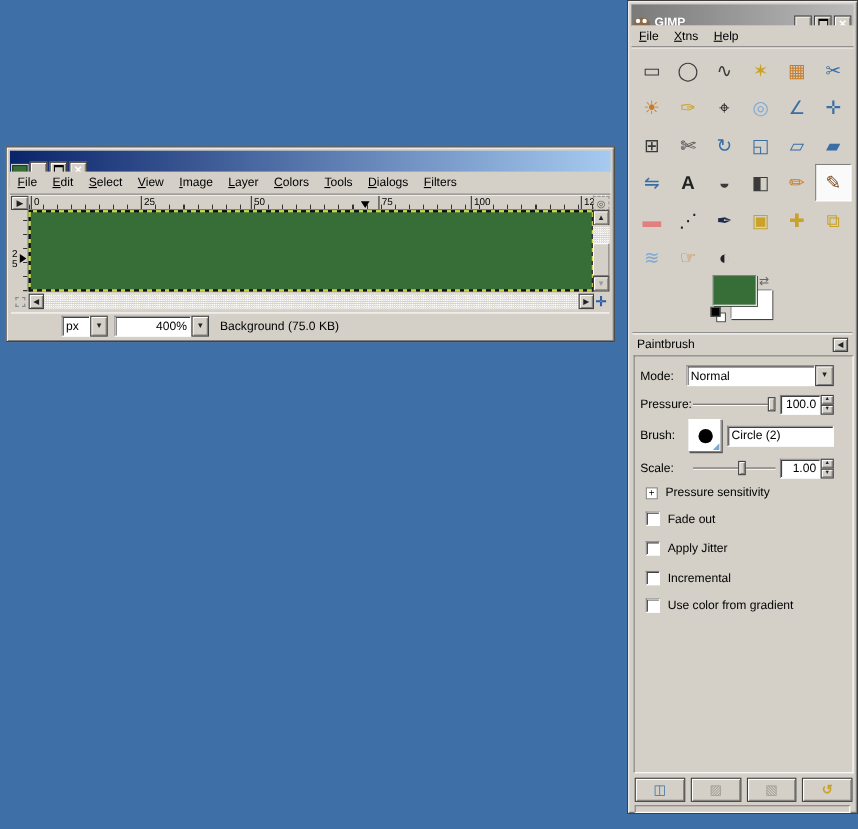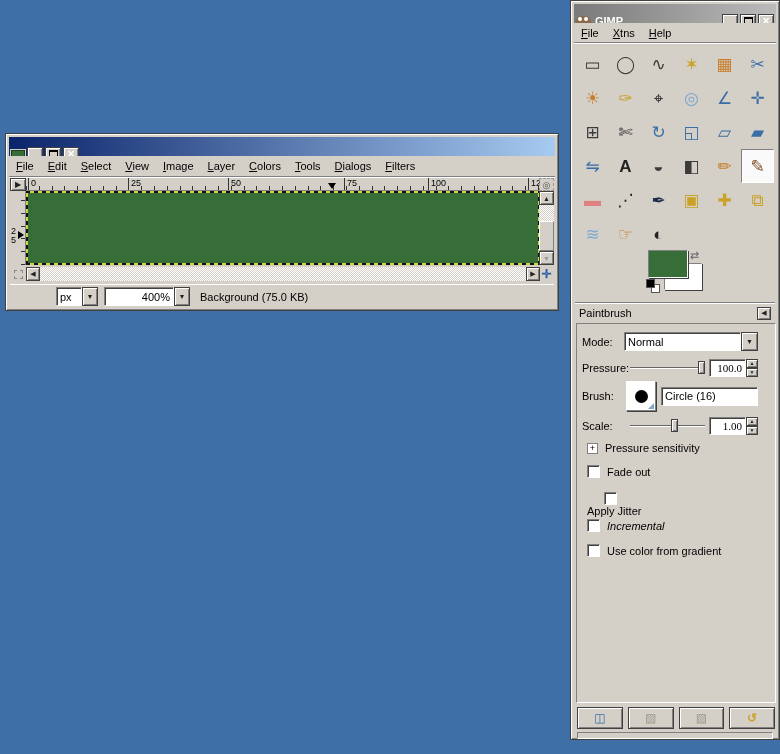--- a/index.html
+++ b/index.html
@@ -106,39 +106,39 @@
   .row { position:absolute; left:5px; right:17px; display:flex; align-items:center; }
   .lbl { flex:none; }
   .r-mode { top:8px; height:19px; } .r-mode .lbl { width:42px; }
   .r-opacity { top:34px; height:19px; } .r-opacity .lbl, .r-scale .lbl { width:48px; }
   .r-brush { top:56px; height:32px; } .r-brush .lbl { width:44px; }
   .r-scale { top:92px; height:19px; }
   .slider { position:relative; flex:1; height:15px; margin-right:4px; }
   .slider .track { position:absolute; left:0; right:0; top:7px; height:1px; background:#666; box-shadow:0 1px 0 #fff; }
   .slider .thumb { position:absolute; top:1px; width:7px; height:13px; background:#D4D0C8; border:1px solid #404040;
                    box-shadow: inset 1px 1px 0 #fff, inset -1px -1px 0 #808080; }
-  .spin { display:flex; align-items:stretch; height:18px; flex:none;font-family:Liberation Serif, serif; }
+  .spin { display:flex; align-items:stretch; height:18px; flex:none; }
   .spin .entry { width:37px; display:flex; align-items:center; justify-content:flex-end; }
   .spinbtns { display:flex; flex-direction:column; width:12px; }
   .spinbtns .arrowbtn { flex:1; font-size:5px; }
   .combo-opt { flex:1; display:flex; align-items:stretch; height:19px; }
   .combo-opt .entry { flex:1; display:flex; align-items:center; }
   .combo-opt .dropbtn { width:17px; font-size:7px; }
   .brushbtn { width:30px; height:30px; background:#fff; border:1px solid #808080; border-top-color:#fff; border-left-color:#fff;
               box-shadow:1px 1px 0 #404040; position:relative; display:flex; align-items:center; justify-content:center; margin-right:5px; flex:none; }
   .brushbtn .dot { width:13px; height:13px; background:#000; border-radius:50%; }
   .brushbtn .cornertri { position:absolute; right:1px; bottom:1px; width:0; height:0; border-left:6px solid transparent; border-bottom:6px solid #7FA8D0; }
   .brush-entry { flex:1; height:19px; display:flex; align-items:center; }
 
   .expander { position:absolute; left:10px; top:118px; display:flex; align-items:center; }
   .expbox { width:11px; height:11px; background:#fff; border:1px solid #808080; font-size:9px; line-height:9px; text-align:center; margin-right:7px; }
   .checkrow { position:absolute; left:10px; display:flex; align-items:center; }
   .checkbox { width:13px; height:13px; background:#fff; border:1px solid #808080; border-right-color:#fff; border-bottom-color:#fff;
               box-shadow: inset 1px 1px 0 #404040; margin-right:7px; flex:none; }
-  .ck-0 { top:141px; } .ck-1 { top:168px;flex-direction:column; } .ck-2 { top:195px;font-style:italic; } .ck-3 { top:220px; }
+  .ck-0 { top:141px; } .ck-1 { top:168px; } .ck-2 { top:195px; } .ck-3 { top:220px; }
 
   .optbuttons { position:absolute; left:6px; top:706px; width:198px; display:flex; gap:5px; }
   .optbtn { flex:1; height:22px; background:#D4D0C8; border:1px solid #404040; box-shadow: inset 1px 1px 0 #fff, inset -1px -1px 0 #808080;
             display:flex; align-items:center; justify-content:center; font-size:12px; }
   .statusstrip { position:absolute; left:6px; right:6px; top:731px; height:7px; }
 </style>
 </head>
 <body>
 
 <div class="win" id="imgwin">
@@ -388,21 +388,21 @@
             <div class="arrowbtn">▼</div>
           </div>
       </div>
     </div>
     <div class="row r-brush">
       <span class="lbl">Brush:</span>
       <div class="brushbtn">
         <div class="dot"></div>
         <div class="cornertri"></div>
       </div>
-      <div class="entry brush-entry">Circle (16)</div>
+      <div class="entry brush-entry">Circle (2)</div>
     </div>
     <div class="row r-scale">
       <span class="lbl">Scale:</span>
       <div class="slider">
         <div class="track"></div>
         <div class="thumb" style="left:55%"></div>
       </div>
       <div class="spin">
         <div class="entry">1.00</div>
         <div class="spinbtns">

